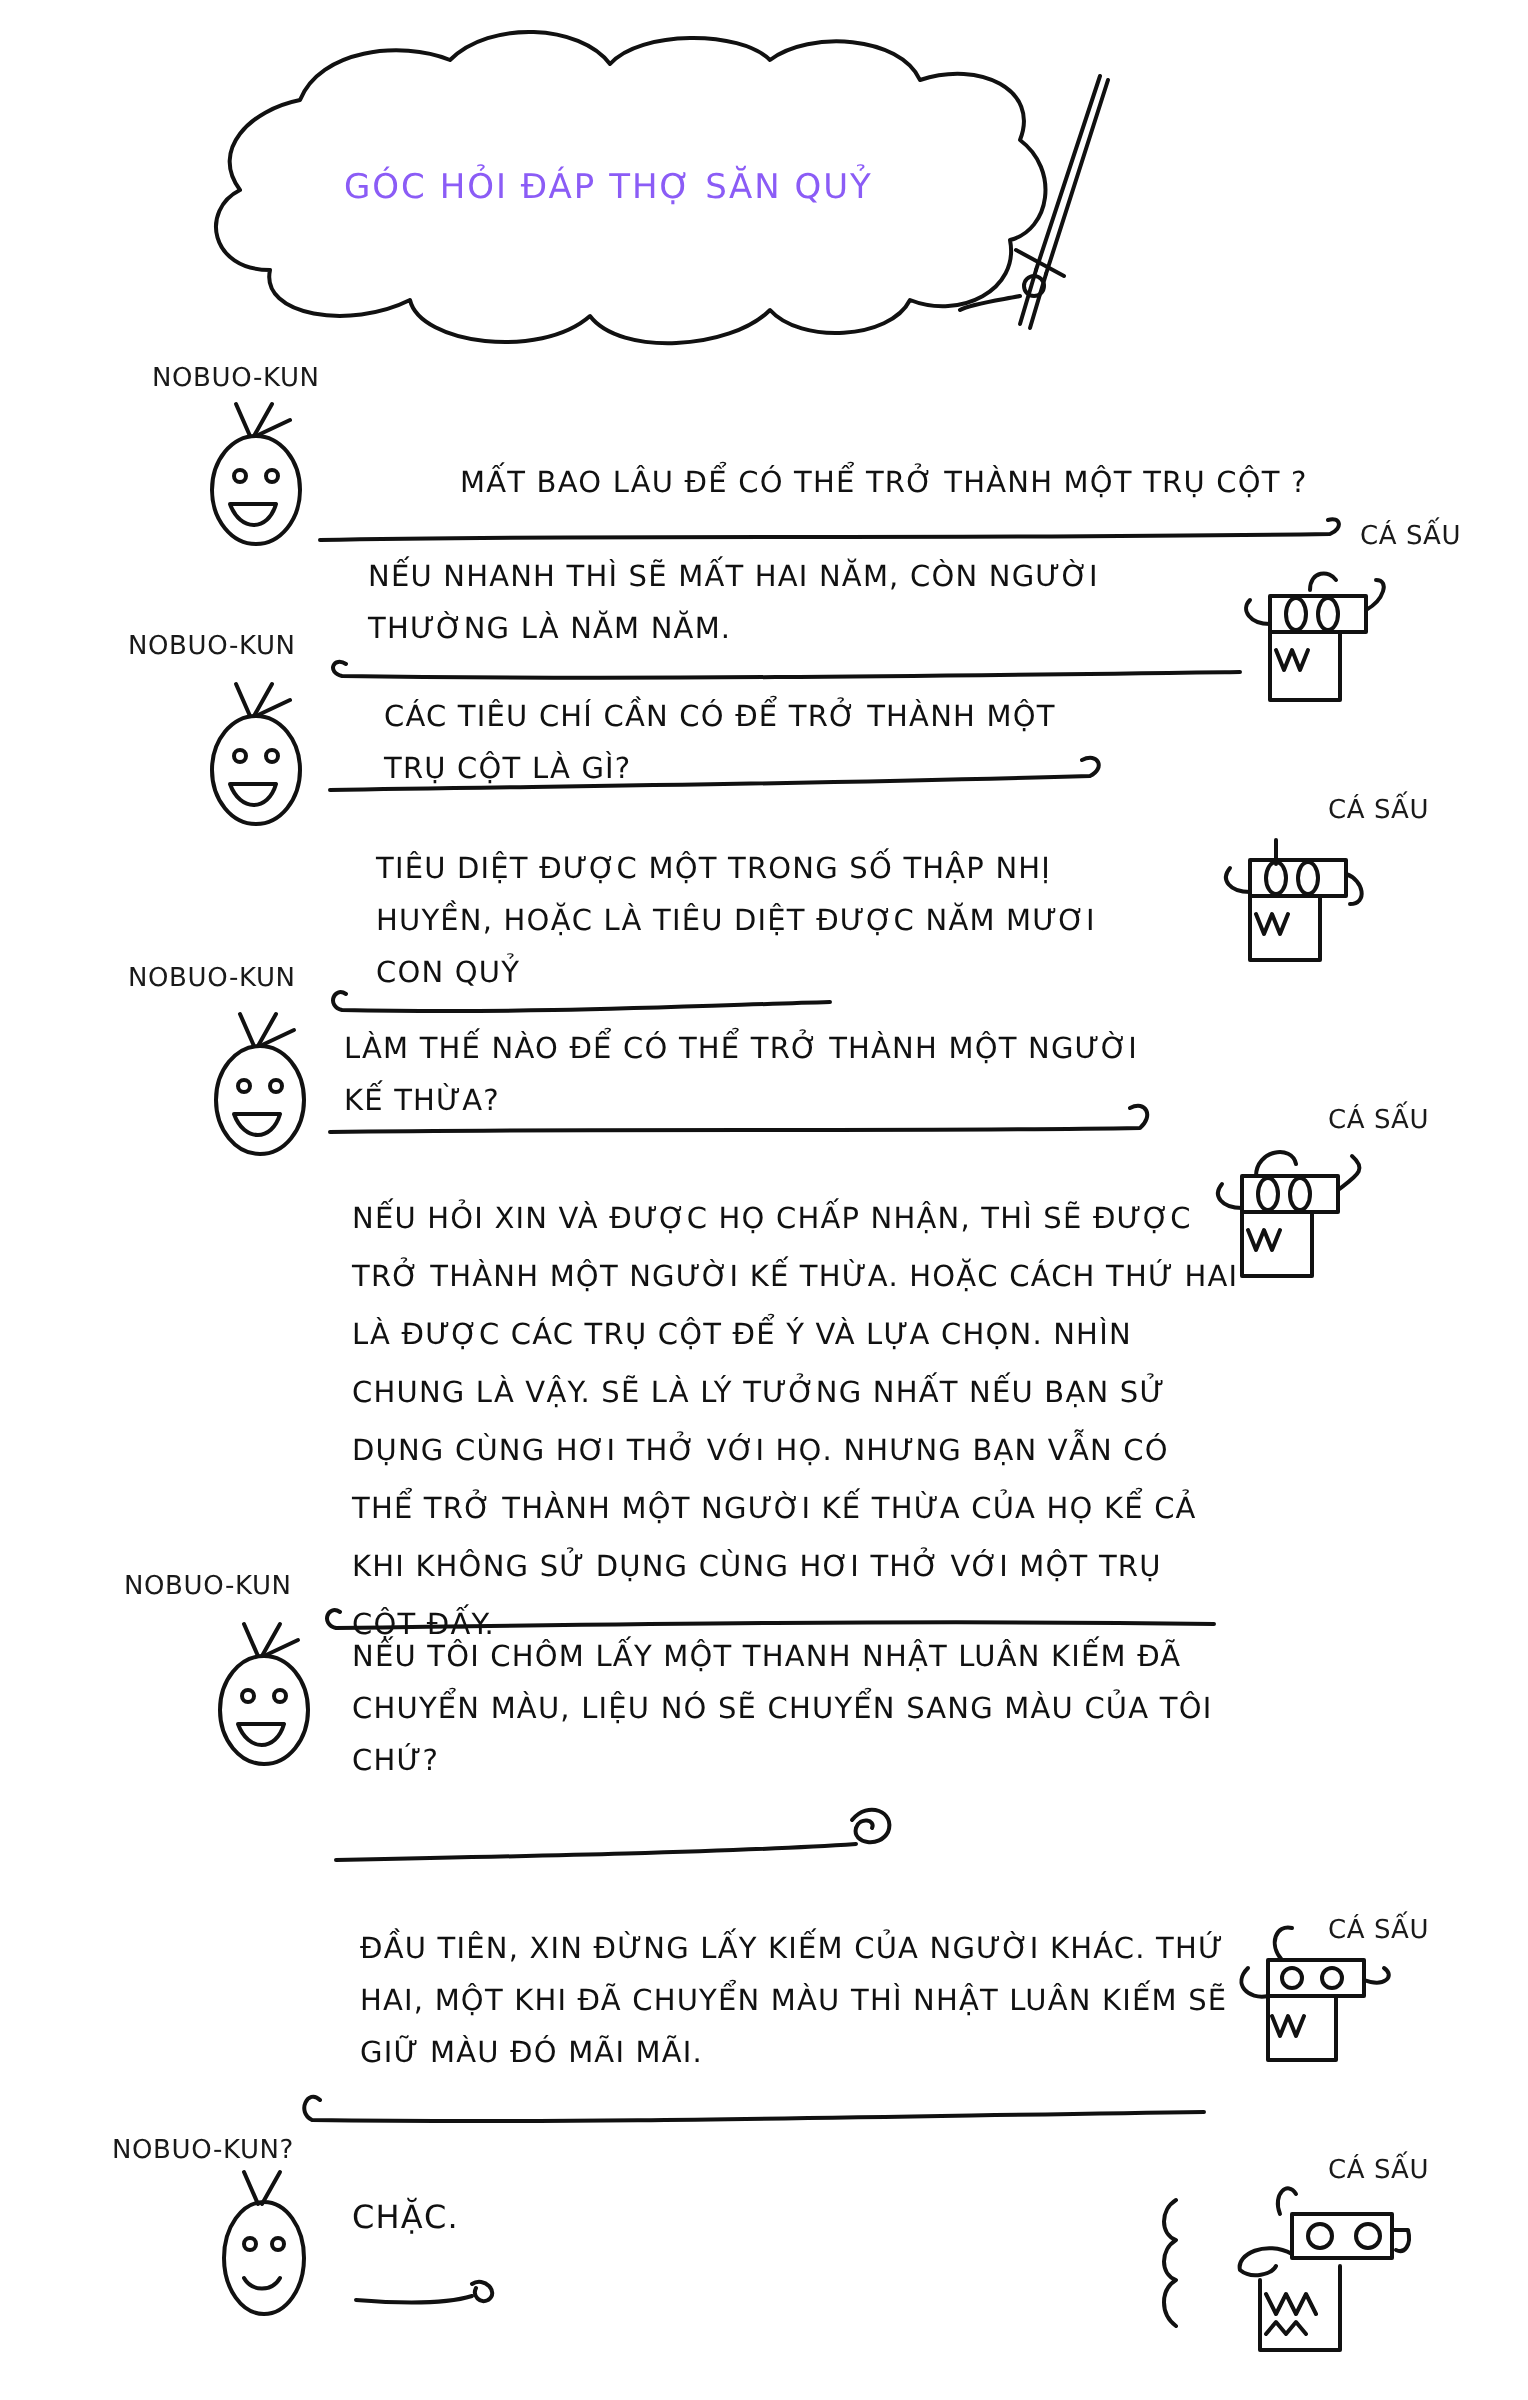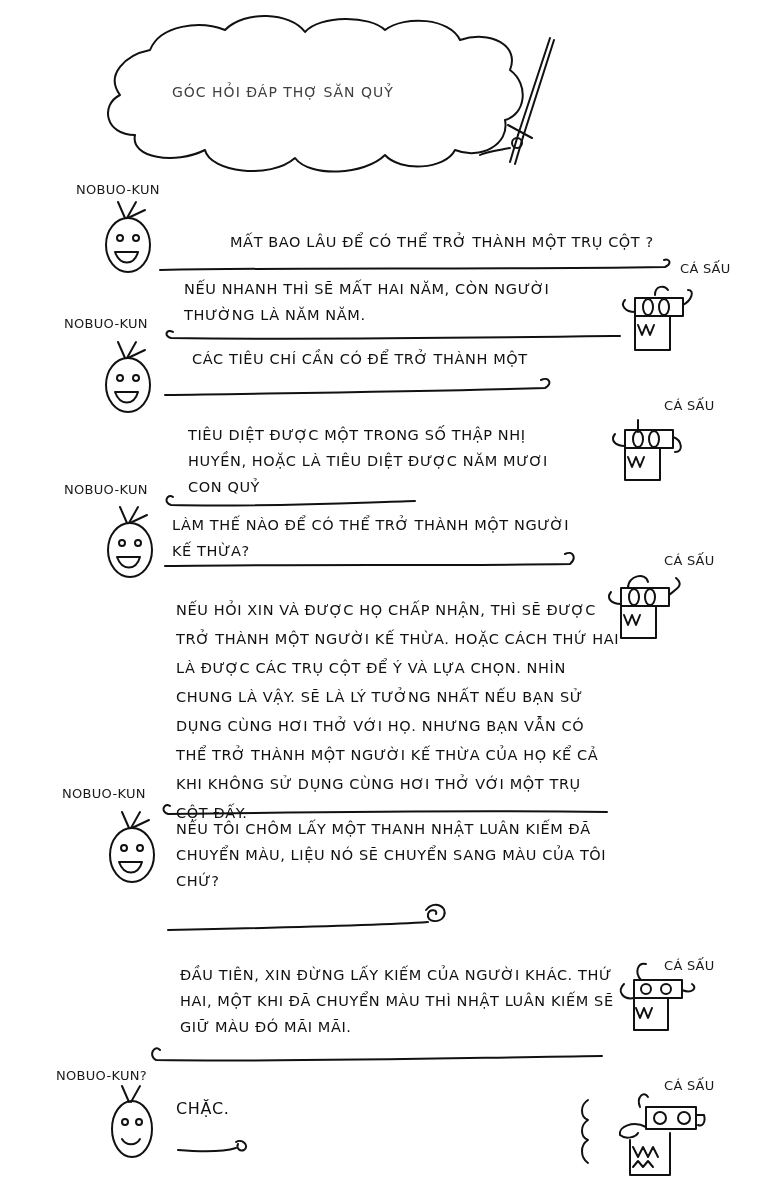--- a/index.html
+++ b/index.html
@@ -1,19 +1,19 @@
 <!DOCTYPE html>
 <html><head>
 <meta charset="utf-8">
 <style>
   html, body { margin: 0; padding: 0; background: #ffffff; }
   body { width: 764px; height: 1200px; position: relative; overflow: hidden;
          font-family: "DejaVu Sans", sans-serif; color: #1a1a1a; }
   .abs { position: absolute; }
-  .title-text { font-family: "DejaVu Sans", sans-serif; font-size: 14px; color: #404040;
+  .title-text { font-family: "DejaVu Sans", sans-serif; font-size: 17px; color: #8b5cf6;
                 letter-spacing: 1px; font-weight: normal; }
   .speaker { font-size: 13px; color: #1a1a1a; letter-spacing: 0.3px; }
   .line-text { font-size: 14.5px; line-height: 26px; letter-spacing: 0.6px; color: #111;
                text-transform: uppercase; white-space: nowrap; }
   .line-text div { height: 26px; }
   svg { position: absolute; overflow: visible; }
   svg path, svg line, svg ellipse, svg circle, svg rect { fill: none; stroke: #111; stroke-width: 2; stroke-linecap: round; stroke-linejoin: round; }
 </style>
 </head>
 <body>
@@ -74,20 +74,21 @@
   <line x1="25" y1="18" x2="18" y2="2"></line>
     <line x1="27" y1="18" x2="36" y2="2"></line>
     <line x1="28" y1="18" x2="45" y2="10"></line>
   <ellipse cx="28" cy="45" rx="22" ry="27"></ellipse>
   <circle cx="20" cy="38" r="3"></circle>
     <circle cx="36" cy="38" r="3"></circle>
   <path d="M15,52 C20,66 34,66 38,52 Z"></path>
 </svg>
 <div class="abs line-text" style="left:192px;top:346px;">
   <div>CÁC TIÊU CHÍ CẦN CÓ ĐỂ TRỞ THÀNH MỘT</div>
+  <div>TRỤ CỘT LÀ GÌ?</div>
 </div>
 <svg style="left:165px;top:378px;width:390px;height:22px">
   <path d="M0,17 C120,15 250,14 380,10 C388,6 384,-2 376,2"></path>
 </svg>
 
 <div class="abs speaker" style="left:664px;top:398px;">CÁ SẤU</div>
 <svg style="left:610px;top:412px;width:80px;height:75px">
   <path d="M28,8 L28,20"></path>
   <rect x="15" y="18" width="48" height="18"></rect>
   <ellipse cx="28" cy="27" rx="5" ry="8"></ellipse>

